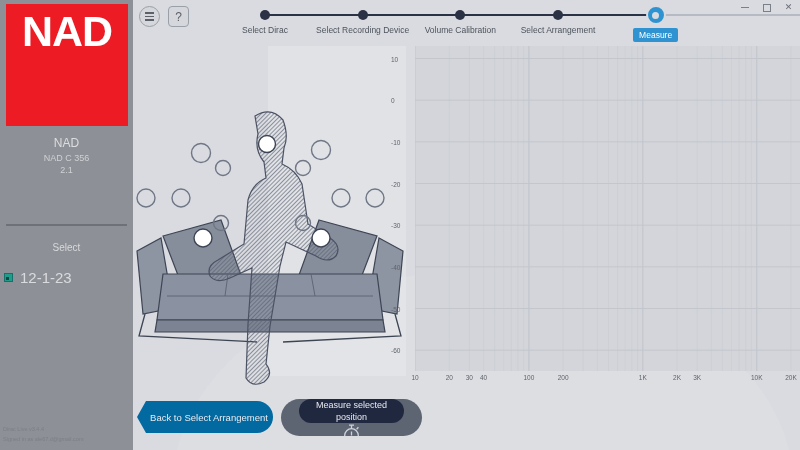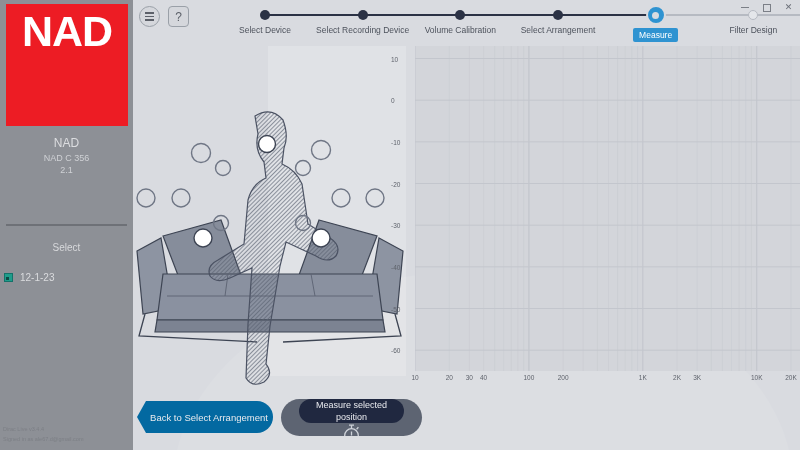--- a/index.html
+++ b/index.html
@@ -69,21 +69,21 @@
     width: 9px; height: 9px; margin-left: 4px;
     background: #1f9d8b;
     border: 1px solid #14726a;
     position: relative;
   }
   .filter-chip::after {
     content: ""; position: absolute; left: 1px; top: 3px;
     width: 3px; height: 3px; background: #0d4a45;
   }
   .filter-label {
-    margin-left: 7px; color: #dadbde; font-size: 10px;
+    margin-left: 7px; color: #dadbde; font-size: 15px;
   }
   .side-footer {
     position: absolute; left: 3px; bottom: 6px;
     color: #7c7f85; font-size: 5.5px; line-height: 1.7;
   }
   .side-footer div { white-space: nowrap; }
 
   
   #main {
     position: relative;
@@ -293,41 +293,37 @@
       <i></i>
       <i></i>
     </div>
     <div class="help-btn">?</div>
 
     <div id="stepper">
         <div class="step-line" style="left: 62px; width: 390.667px;"></div>
         <div class="step-line inactive" style="left: 452.667px; width: 195.333px;"></div>
         <div class="step" style="left: 62px;">
           <div class="step-node"></div>
-          <div class="step-label">Select Device</div>
+          <div class="step-label">Select Dirac</div>
         </div>
         <div class="step" style="left: 159.667px;">
           <div class="step-node"></div>
           <div class="step-label">Select Recording Device</div>
         </div>
         <div class="step" style="left: 257.333px;">
           <div class="step-node"></div>
           <div class="step-label">Volume Calibration</div>
         </div>
         <div class="step" style="left: 355px;">
           <div class="step-node"></div>
           <div class="step-label">Select Arrangement</div>
         </div>
         <div class="step" style="left: 452.667px; text-align: right;">
           <div class="step-node active"></div>
           <div class="step-label active">Measure</div>
-        </div>
-        <div class="step" style="left: 550.333px;">
-          <div class="step-node pending"></div>
-          <div class="step-label">Filter Design</div>
         </div>
       </div>
 
     <div id="illus">
       <div class="illus-band"></div>
       <svg width="273" height="358" viewBox="0 0 273 358">
         <defs>
           <pattern id="hatch" width="3" height="3" patternTransform="rotate(45)" patternUnits="userSpaceOnUse">
             <line x1="0" y1="0" x2="0" y2="3" stroke="#5b6272" stroke-width="1.3"></line>
           </pattern>

